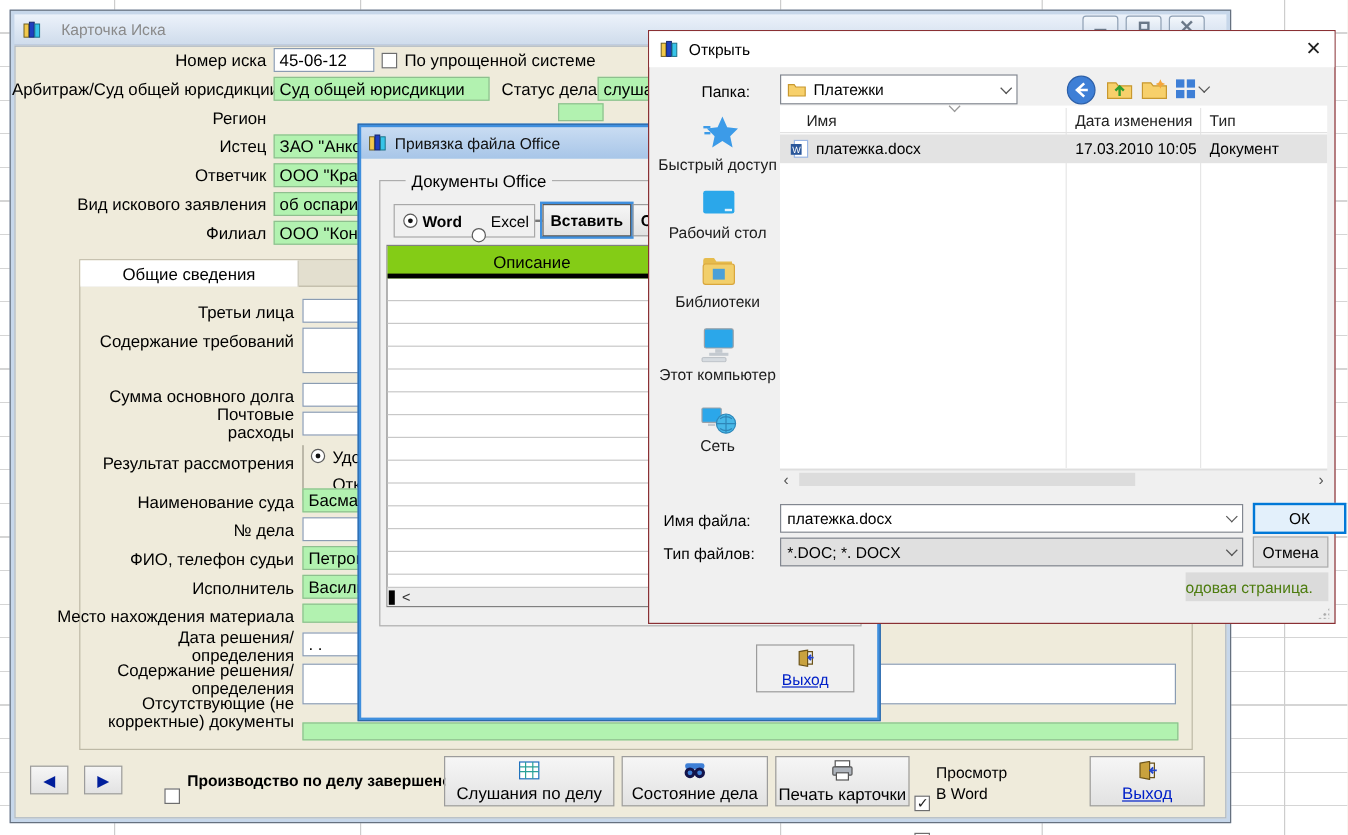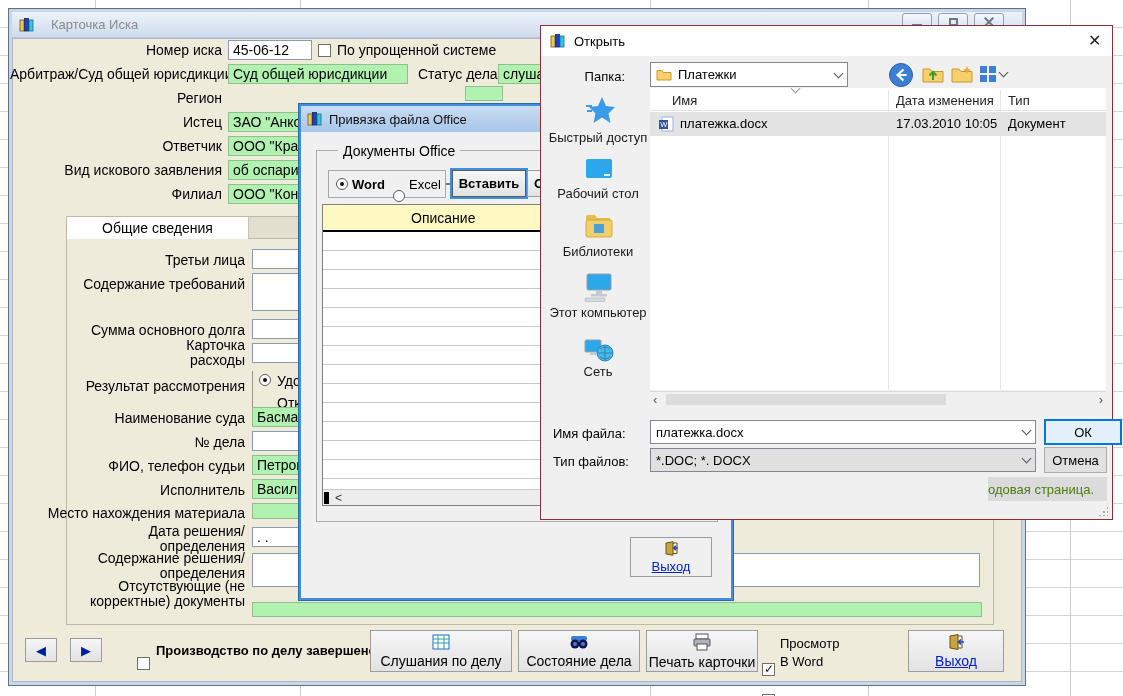--- a/index.html
+++ b/index.html
@@ -41,21 +41,21 @@
 .activetab{background:#fff;font-size:14px;display:flex;align-items:center;justify-content:center;border-right:1px solid #C8C4B2}
 
 .win-office{background:var(--office_window_border);border:1px solid #2E68A8}
 .win-office-title{background:linear-gradient(#C9DCF2,#A8C6E8);font-size:13px;color:#101010;display:flex;align-items:center;gap:6px;padding-left:6px}
 .office-body{background:#F0F0F0}
 .groupbox{border:1px solid #ADADAD}
 .grouplabel{font-size:14px;font-weight:normal;background:#F0F0F0;padding:0 5px}
 .radioframe{border:1px solid #A8A8A8}
 .focusring{box-shadow:0 0 0 2px #3F8FDE}
 .doc-table{background:#fff;border:1px solid #808080}
-.doc-head{height:27px;border-bottom:2px solid #000000;position:relative;background:#fef9c3}
+.doc-head{height:27px;border-bottom:4px solid #000000;position:relative;background:#84cc16}
 .doc-row{height:19px;border-bottom:1px solid #C8C8C8}
 .doc-scroll{position:absolute;left:0;right:0;bottom:0;height:16px;background:#EDEDED;border-top:1px solid #C8C8C8}
 
 .dlg{background:#F0F0F0;border:1px solid var(--open_dialog_border)}
 .dlg-title{background:#fff;font-size:13px;display:flex;align-items:center;gap:8px;padding-left:9px}
 .combo{background:#fff;border:1px solid #828790;display:flex;align-items:center;padding:0 5px;font-size:13px;gap:6px}
 .combo .flex1{flex:1;overflow:hidden;white-space:nowrap}
 .vchev{width:7px;height:7px;border-right:1.5px solid #555;border-bottom:1.5px solid #555;transform:rotate(45deg);margin-top:-3px}
 .okbtn{background:#E3F0FB;border:2px solid #0078D7;font-size:13px;display:flex;align-items:center;justify-content:center}
 .btn2{background:#E1E1E1;border:1px solid #ADADAD;font-size:13px;display:flex;align-items:center;justify-content:center}
@@ -130,21 +130,21 @@
 
   <div class="lbl abs" style="left:30px;top:252px;width:215px">Третьи лица</div>
   <div class="wfield abs" style="left:252px;top:249px;width:460px;height:20px"></div>
 
   <div class="lbl abs" style="left:30px;top:276px;width:215px">Содержание требований</div>
   <div class="wfield abs" style="left:252px;top:273px;width:460px;height:38px"></div>
 
   <div class="lbl abs" style="left:30px;top:322px;width:215px">Сумма основного долга</div>
   <div class="wfield abs" style="left:252px;top:319px;width:460px;height:20px"></div>
 
-  <div class="lbl lblw abs" style="left:160px;top:338px;width:85px">Карточка расходы</div>
+  <div class="lbl lblw abs" style="left:160px;top:338px;width:85px">Почтовые расходы</div>
   <div class="wfield abs" style="left:252px;top:343px;width:460px;height:20px"></div>
 
   <div class="lbl abs" style="left:30px;top:378px;width:215px">Результат рассмотрения</div>
   <div class="abs" style="left:252px;top:371px;width:460px;height:46px;border-left:1px solid #9A9788">
     <div class="rb abs checked" style="left:6px;top:3px"></div>
     <div class="abs" style="left:24px;top:2px;font-size:14px">Удов</div>
     <div class="rb abs" style="left:6px;top:25px"></div>
     <div class="abs" style="left:24px;top:24px;font-size:14px">Откл</div>
   </div>
 

